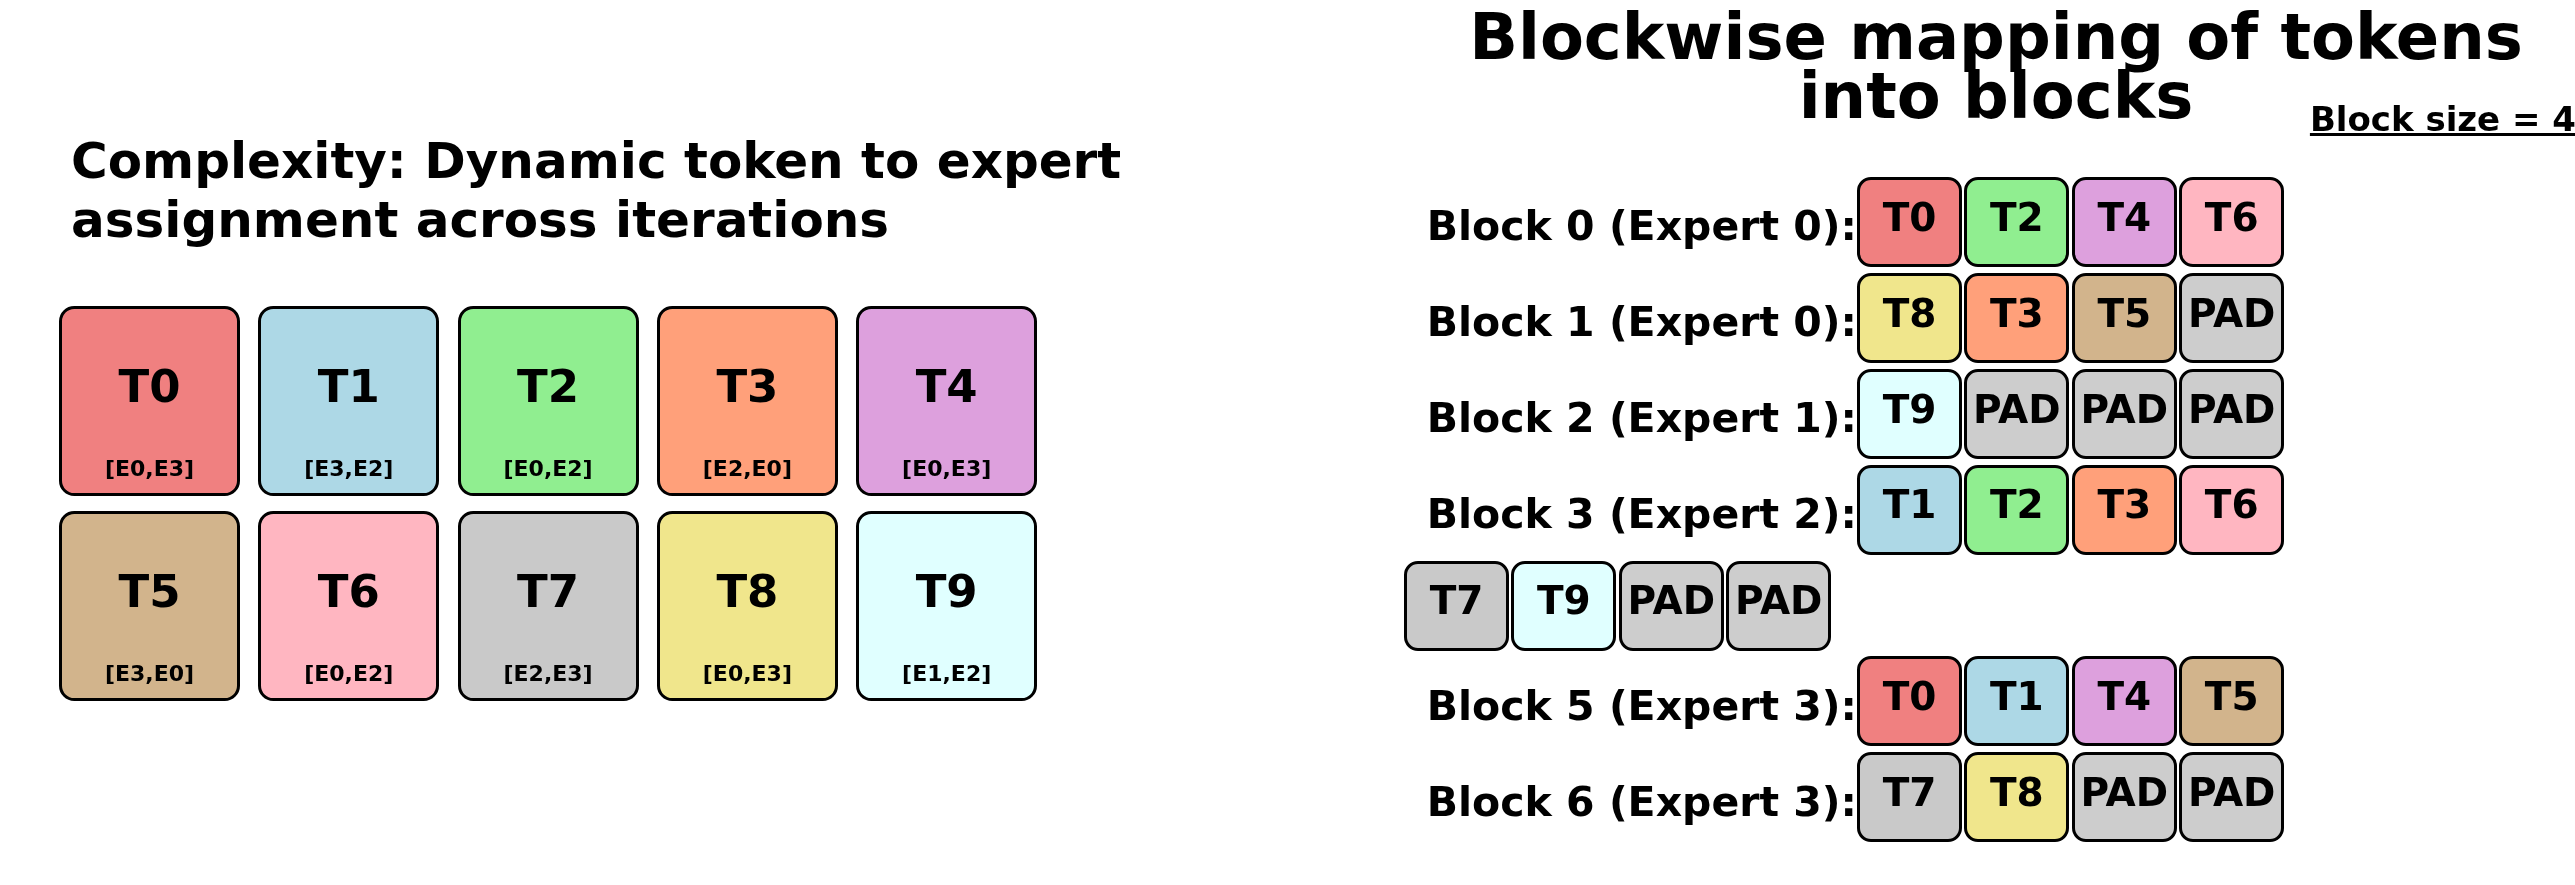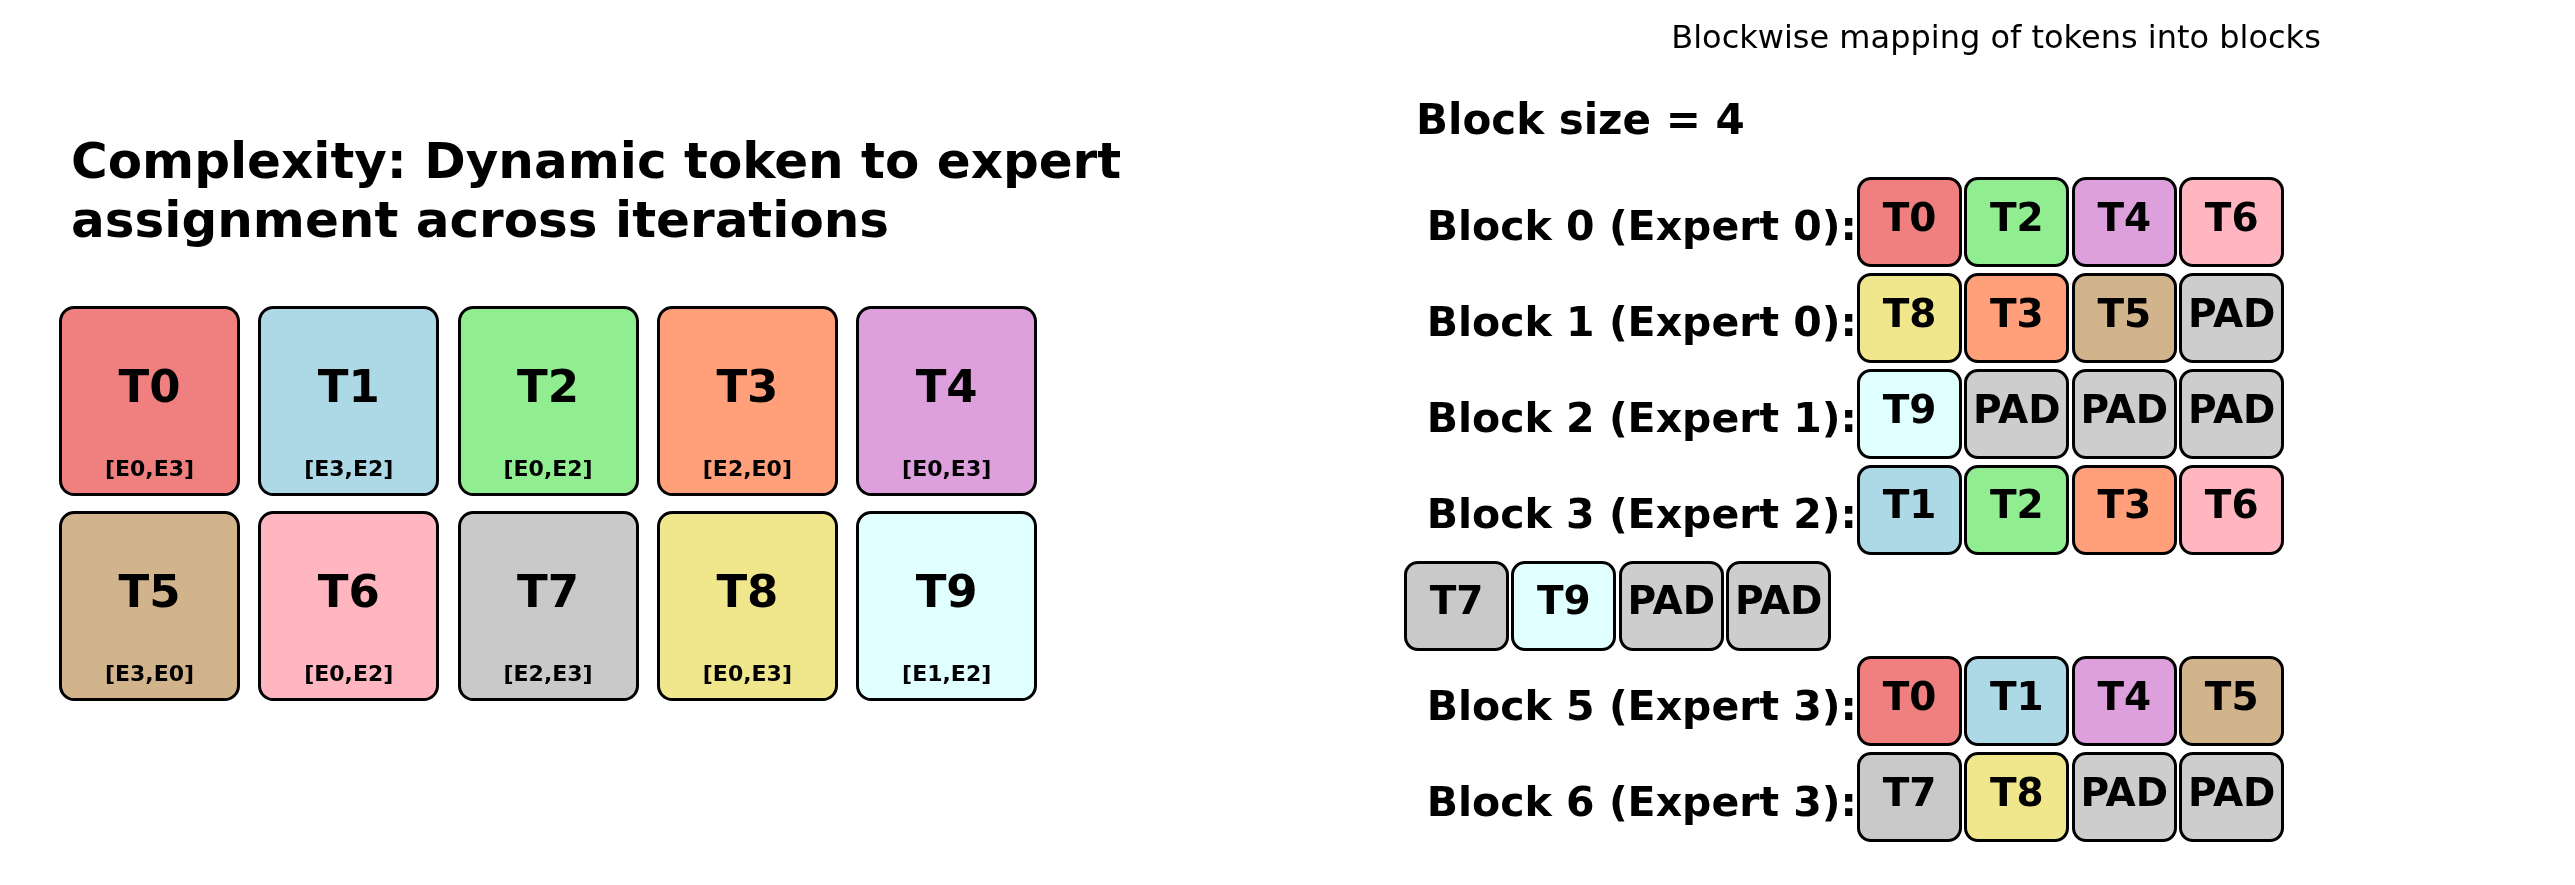--- a/index.html
+++ b/index.html
@@ -60,33 +60,34 @@
     line-height: 34px;
   }
 
   
   .right-title {
     position: absolute;
     left: 1416px;
     top: 8.3px;
     width: 1160px;
     text-align: center;
-    font-size: 32px;
+    font-size: 64px;
     line-height: 59px;
-    font-weight: normal;
+    font-weight: bold;
   }
   .right-subtitle {
     position: absolute;
     left: 1416px;
     top: 93px;
     width: 1160px;
-    text-align: left;
-    font-size: 42px;
+    text-align: right;
+    font-size: 34px;
     line-height: 53px;
     font-weight: bold;
+    text-decoration: underline;
   }
   .block-rows {
     position: absolute;
     left: 1404px;
     top: 177px;
   }
   .block-row {
     display: flex;
     align-items: center;
     height: 90px;

